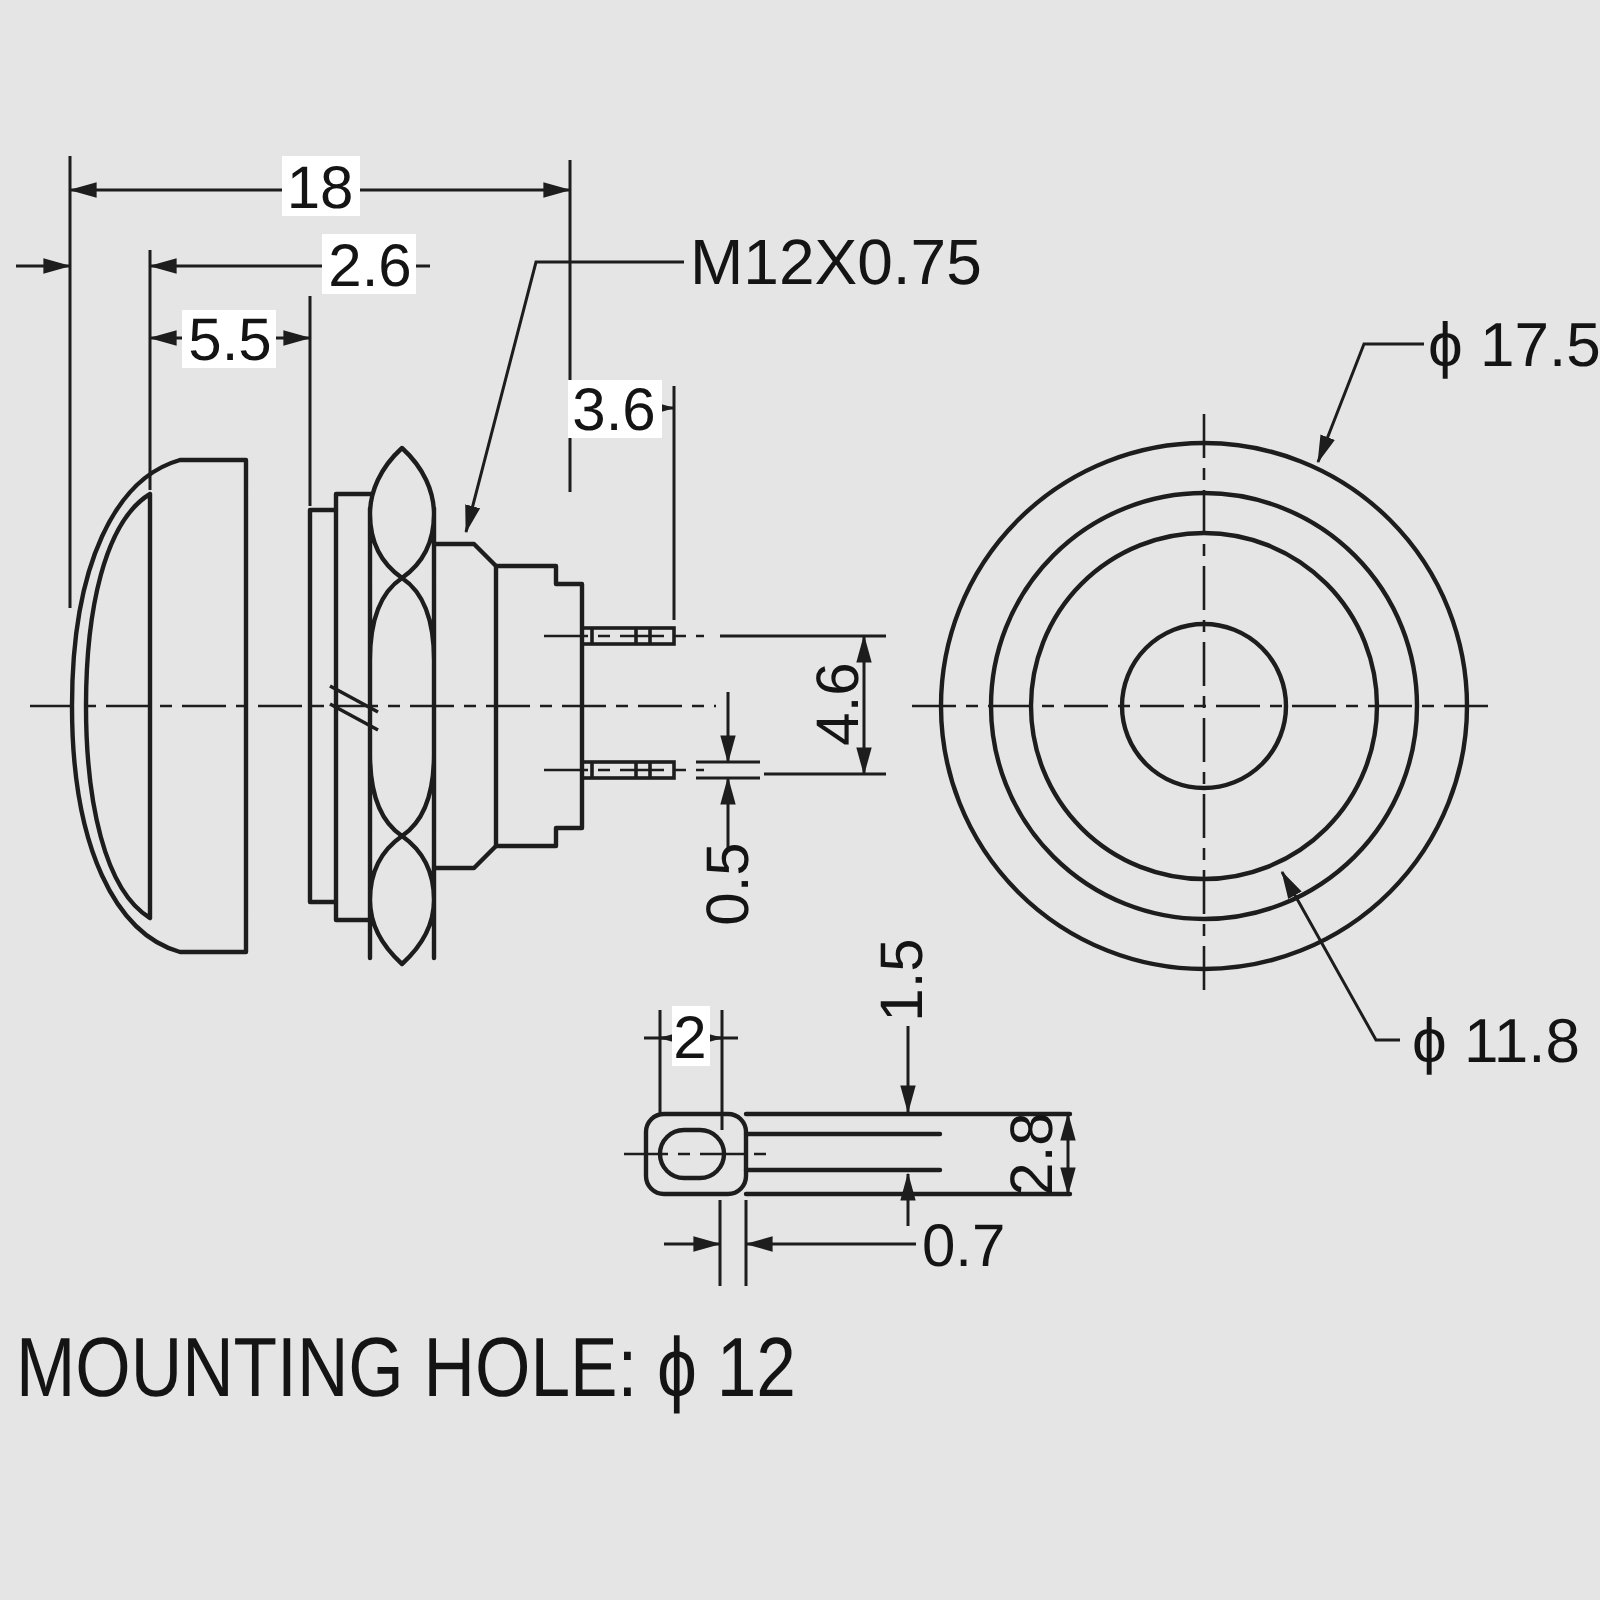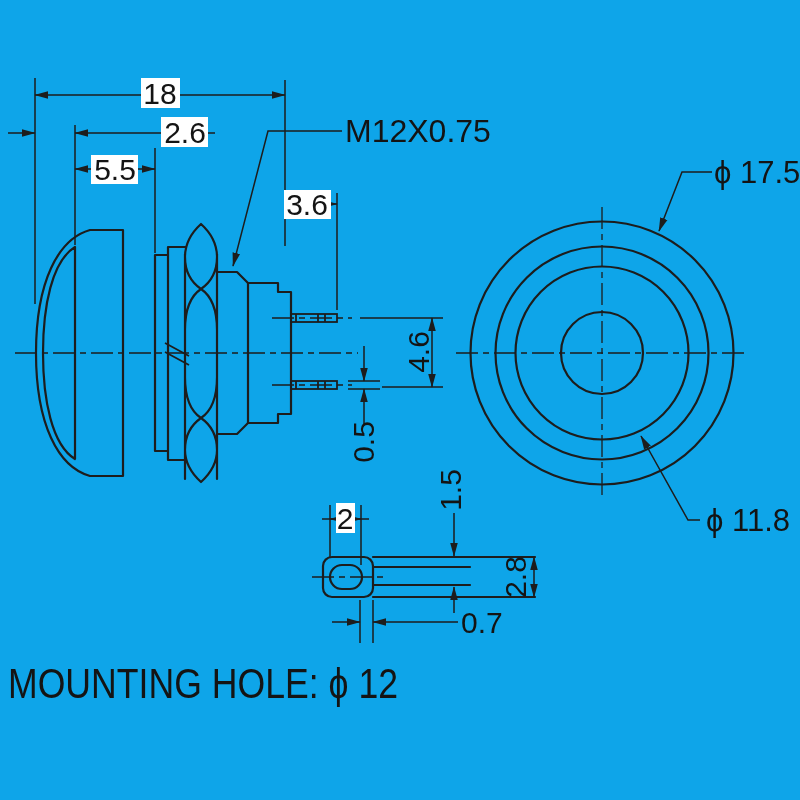--- a/index.html
+++ b/index.html
@@ -1,16 +1,16 @@
 <!DOCTYPE html>
 <html><head>
 <meta charset="utf-8">
 <style>
   html,body{margin:0;padding:0;background:#ffffff;}
-  .page{width:800px;height:800px;background:#0ea5e9;position:relative;overflow:hidden;}
+  .page{width:800px;height:800px;background:#e5e5e5;position:relative;overflow:hidden;}
   svg{display:block;}
   .out{stroke:#1d1d1d;stroke-width:2.2;fill:none;stroke-linecap:round;stroke-linejoin:round;}
   .thin{stroke:#1d1d1d;stroke-width:1.8;fill:none;}
   .dim{stroke:#1d1d1d;stroke-width:1.5;fill:none;}
   .cl{stroke:#1d1d1d;stroke-width:1.3;fill:none;stroke-dasharray:22 5 6 5;}
   .txt{font-family:"Liberation Sans","DejaVu Sans",sans-serif;fill:#141414;font-size:30px;}
   .txt-mid{text-anchor:middle;}
   .bg{fill:#ffffff;stroke:none;}
   .arrfill{fill:#1d1d1d;}
 </style>

